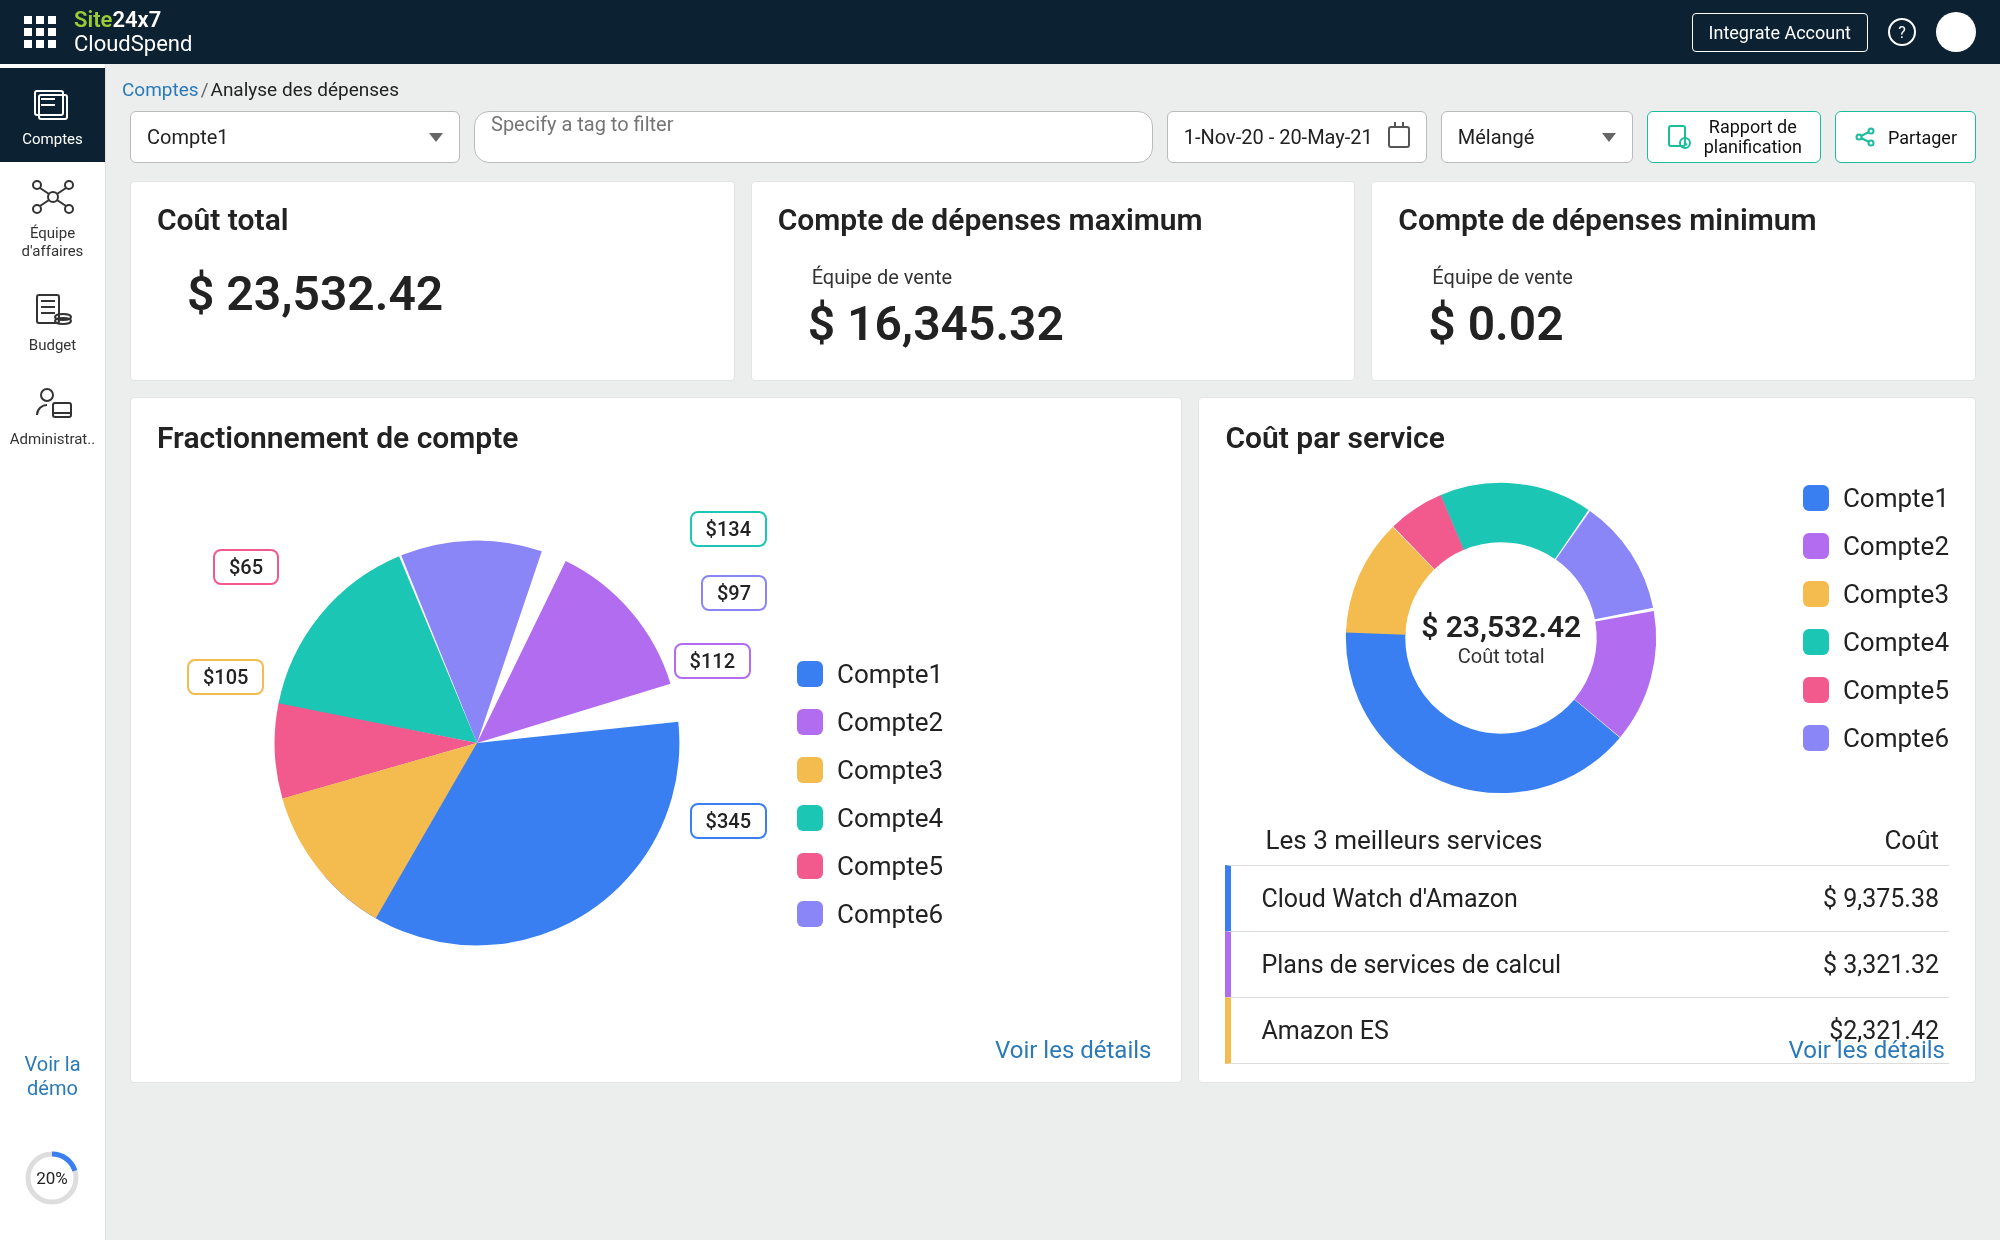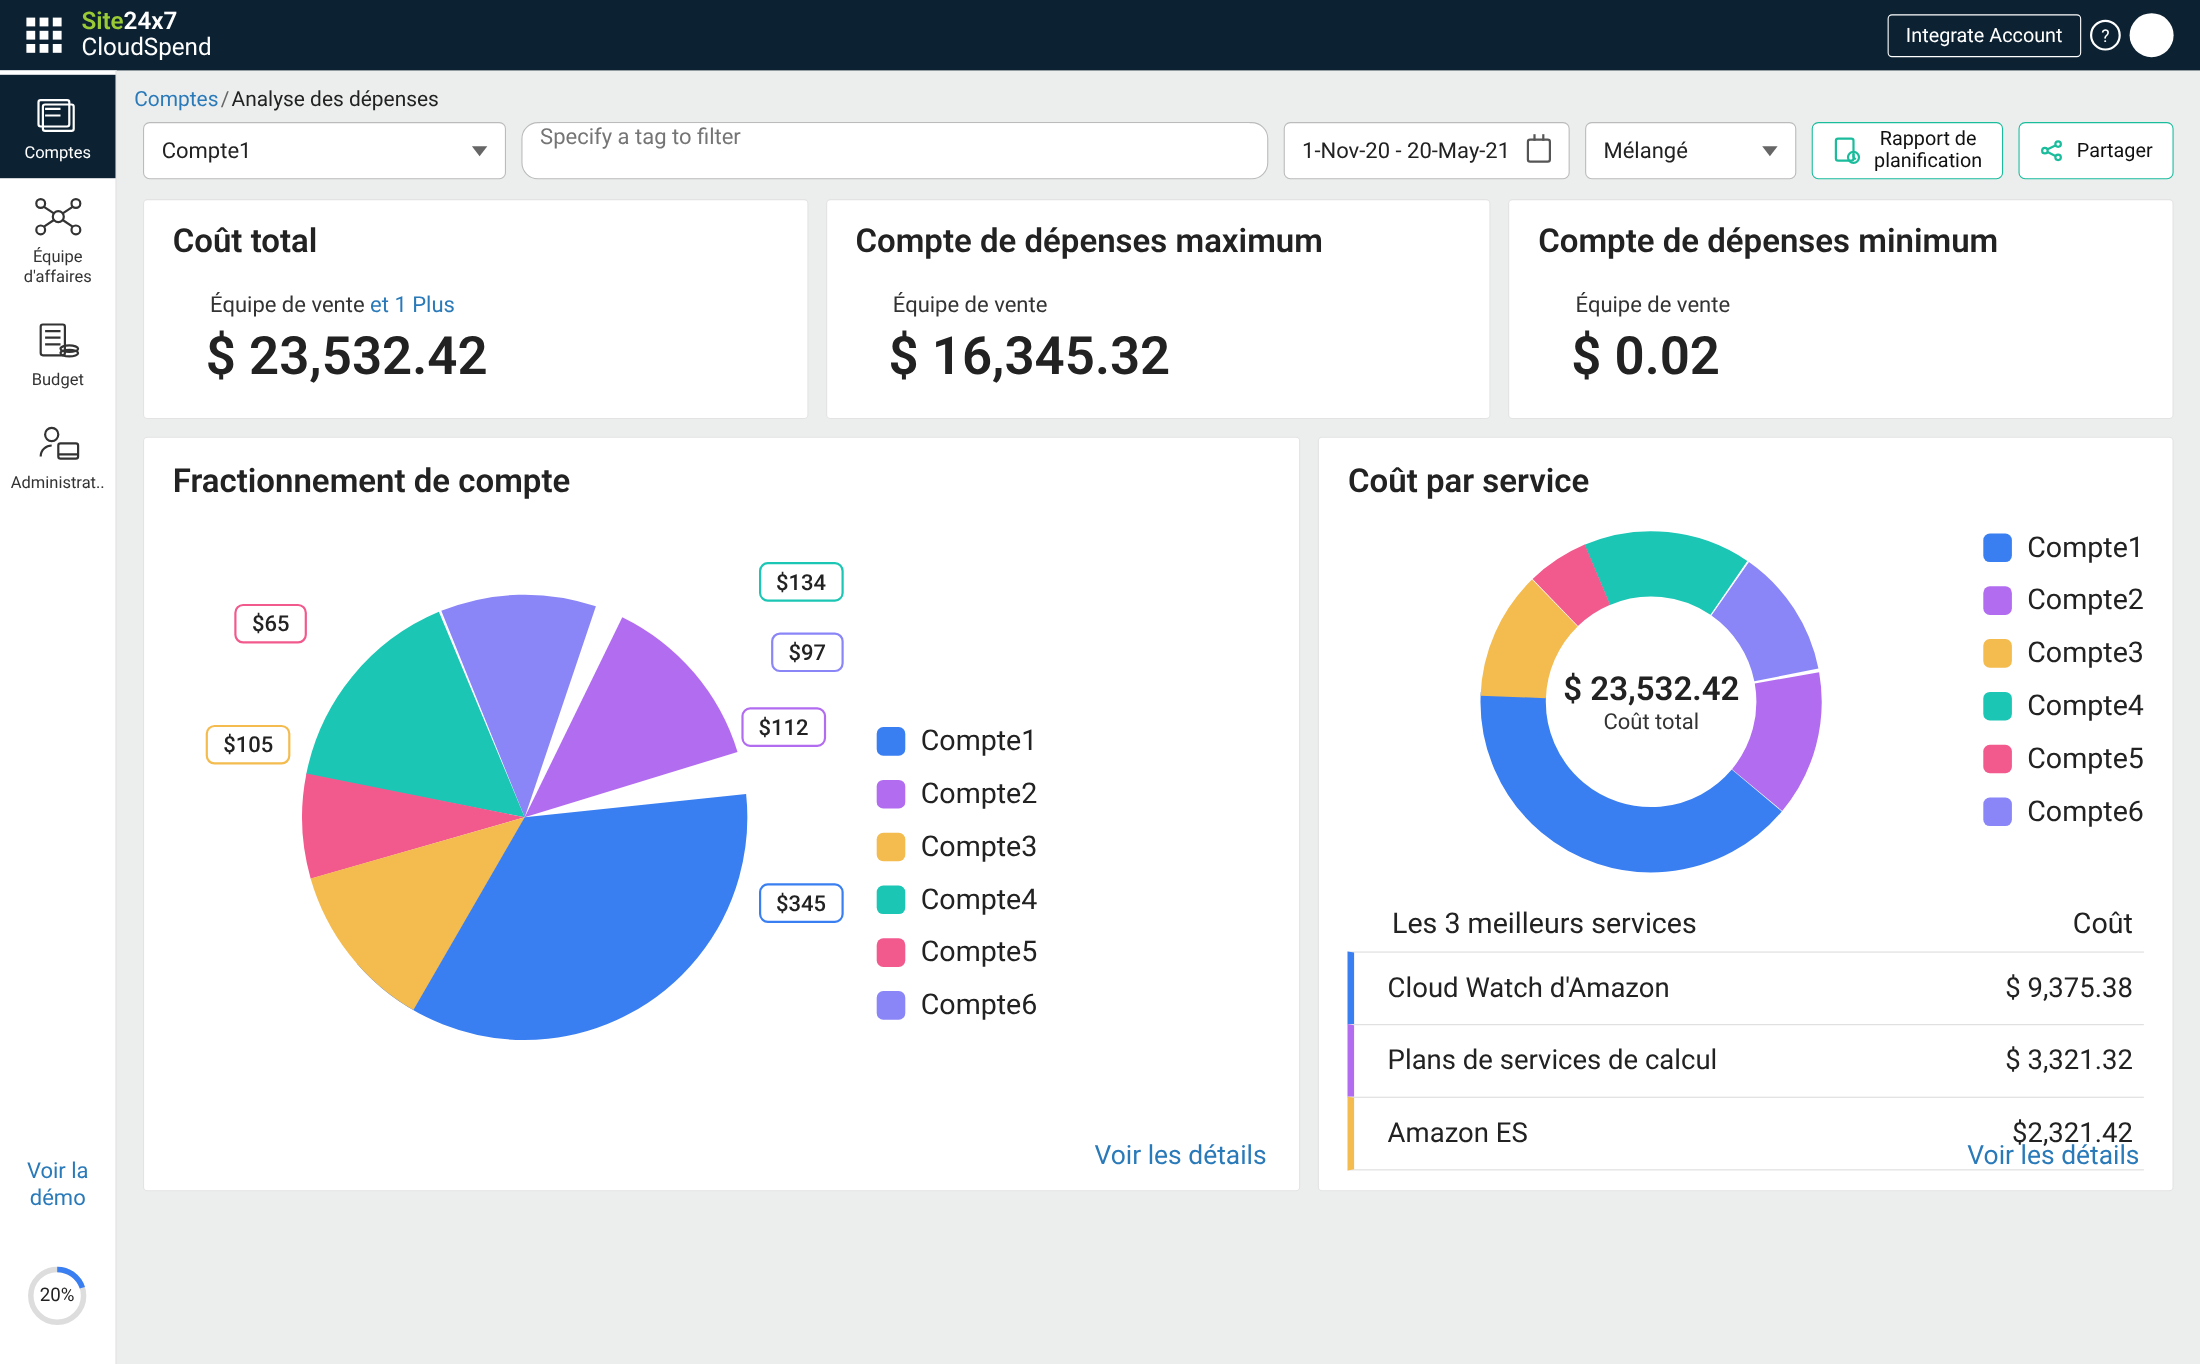--- a/index.html
+++ b/index.html
@@ -5,21 +5,21 @@
   *{box-sizing:border-box;margin:0;padding:0;font-family:-apple-system,BlinkMacSystemFont,'Segoe UI',Roboto,sans-serif}
   body{background:#eceeee;color:#222;width:2000px;height:1240px;overflow:hidden}
   .topbar{height:64px;background:#0c2233;color:#fff;display:flex;align-items:center;padding:0 24px;justify-content:space-between}
   .topbar-left{display:flex;align-items:center;gap:18px}
   .apps-icon{display:grid;grid-template-columns:repeat(3,8px);grid-template-rows:repeat(3,8px);gap:4px}
   .apps-icon span{background:#fff;width:8px;height:8px}
   .brand{line-height:1.1;font-size:22px}
   .brand .g{color:#9acb34;font-weight:600}
   .brand .w{color:#fff;font-weight:600}
   .brand .sub{color:#fff;font-weight:400}
-  .topbar-right{display:flex;align-items:center;gap:8px}
+  .topbar-right{display:flex;align-items:center;gap:20px}
   .integrate-btn{border:1px solid #fff;background:transparent;color:#fff;padding:8px 16px;border-radius:4px;font-size:18px;cursor:pointer}
   .help-circ{width:28px;height:28px;border:2px solid #fff;border-radius:50%;display:flex;align-items:center;justify-content:center;font-size:16px;cursor:pointer}
   .avatar{width:40px;height:40px;background:#fff;border-radius:50%;cursor:pointer}
   .layout{display:flex;height:1176px}
   .sidebar{width:106px;background:#fff;border-right:1px solid #ddd;display:flex;flex-direction:column;align-items:center;padding-top:4px;position:relative}
   .nav-item{width:100%;display:flex;flex-direction:column;align-items:center;padding:14px 4px;font-size:15px;color:#333;text-align:center;cursor:pointer}
   .nav-item.active{background:#0c2233;color:#fff}
   .nav-item .ico{height:42px;display:flex;align-items:center;justify-content:center;margin-bottom:6px}
   .nav-item svg{stroke:#333;fill:none}
   .nav-item.active svg{stroke:#fff}
@@ -208,21 +208,20 @@
             <line x1="7" y1="10" x2="15" y2="6"></line>
             <line x1="7" y1="12" x2="15" y2="16"></line>
           </svg>
         <span>Partager</span>
       </div>
     </div>
 
     <div class="cards-row">
       <div class="card kpi">
         <h2>Coût total</h2>
-        <div class="sub"><span>Équipe de vente</span> <span class="link">et 1 Plus</span></div>
         <div class="val">$ 23,532.42</div>
       </div>
       <div class="card kpi">
         <h2>Compte de dépenses maximum</h2>
         <div class="sub">Équipe de vente</div>
         <div class="val">$ 16,345.32</div>
       </div>
       <div class="card kpi">
         <h2>Compte de dépenses minimum</h2>
         <div class="sub">Équipe de vente</div>

